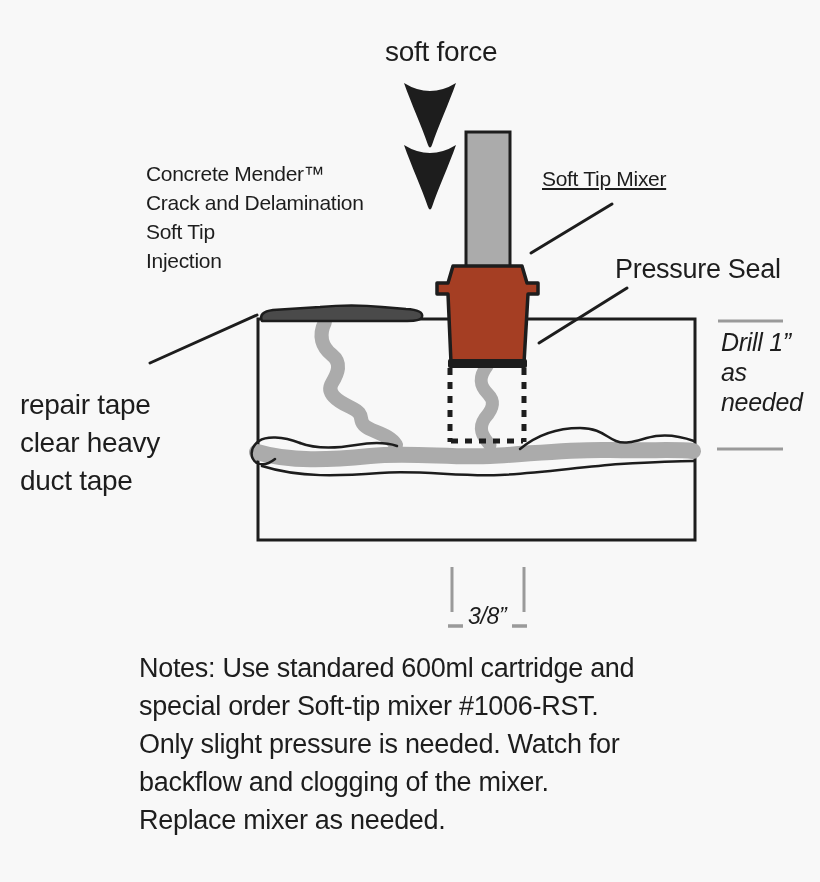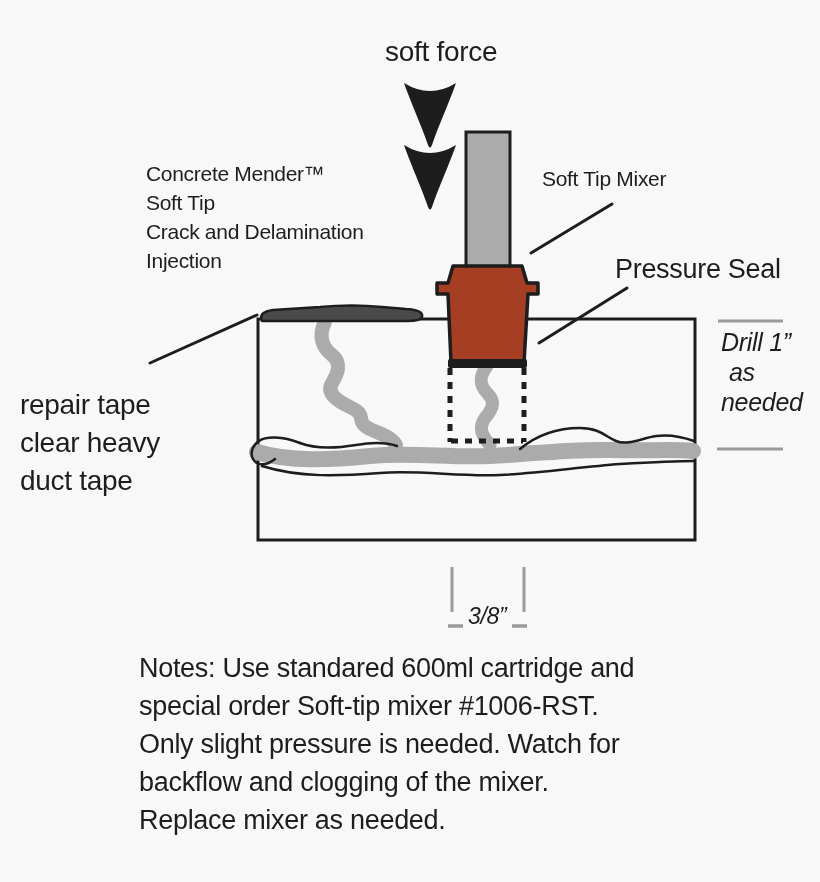--- a/index.html
+++ b/index.html
@@ -7,21 +7,21 @@
     --metal-gray:#ABABAB; --crack-gray:#ABABAB; --tape-dark:#4A4A4A;
     --measure-gray:#9A9A9A;
   }
   html,body{margin:0;padding:0;}
   body{background:var(--background);font-family:"Liberation Sans",sans-serif;}
   .stage{position:relative;width:820px;height:882px;background:var(--background);overflow:hidden;}
   .stage svg{position:absolute;left:0;top:0;}
   .label{position:absolute;color:var(--ink);letter-spacing:-0.3px;white-space:nowrap;}
   .lbl-soft-force{left:385px;top:36px;font-size:28px;}
   .lbl-product{left:146px;top:159px;font-size:21px;line-height:29px;}
-  .lbl-mixer{left:542px;top:167px;font-size:21px;}
+  .lbl-mixer{left:542px;top:167px;font-size:21px;text-decoration:underline;}
   .lbl-seal{left:615px;top:254px;font-size:27px;}
   .lbl-drill{left:721px;top:327px;font-size:25px;line-height:30px;font-style:italic;}
   .lbl-tape{left:20px;top:386px;font-size:28px;line-height:38px;}
   .lbl-gap{left:468px;top:603px;font-size:23px;font-style:italic;}
   .lbl-notes{left:139px;top:649px;font-size:27px;line-height:38px;}
   .stroke-ink{stroke:var(--ink);fill:none;}
   .fill-ink{fill:var(--ink);stroke:none;}
   .crack{stroke:var(--crack-gray);fill:none;stroke-linecap:round;}
   .measure{stroke:var(--measure-gray);fill:none;}
 </style>
@@ -67,32 +67,32 @@
     <path d="M512,626 L527,626" class="measure" stroke-width="3.5"></path>
 
     <path d="M718,321 L783,321" class="measure" stroke-width="3"></path>
     <path d="M717,449 L783,449" class="measure" stroke-width="3"></path>
   </svg>
 
   <div class="label lbl-soft-force">soft force</div>
 
   <div class="label lbl-product">
     <div>Concrete Mender™</div>
+    <div>Crack and Delamination</div>
     <div>Soft Tip</div>
-    <div>Crack and Delamination</div>
     <div>Injection</div>
   </div>
 
   <div class="label lbl-mixer">Soft Tip Mixer</div>
 
   <div class="label lbl-seal">Pressure Seal</div>
 
   <div class="label lbl-drill">
     <div>Drill 1”</div>
-    <div style="margin-left:8px;">as</div>
+    <div style="">as</div>
     <div>needed</div>
   </div>
 
   <div class="label lbl-tape">
     <div>repair tape</div>
     <div>clear heavy</div>
     <div>duct tape</div>
   </div>
 
   <div class="label lbl-gap">3/8”</div>

